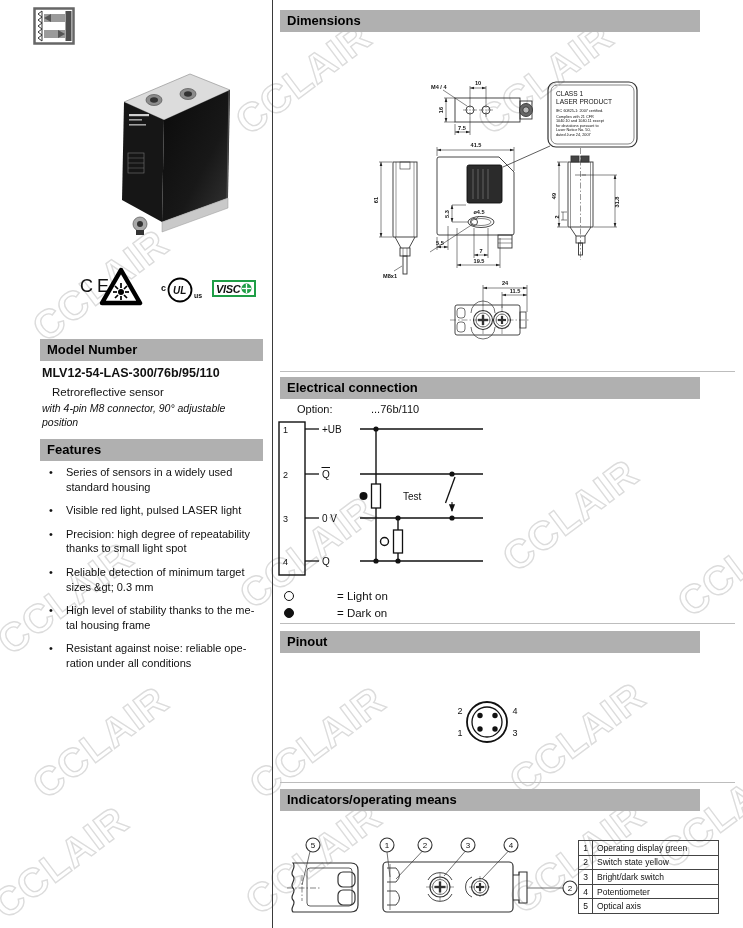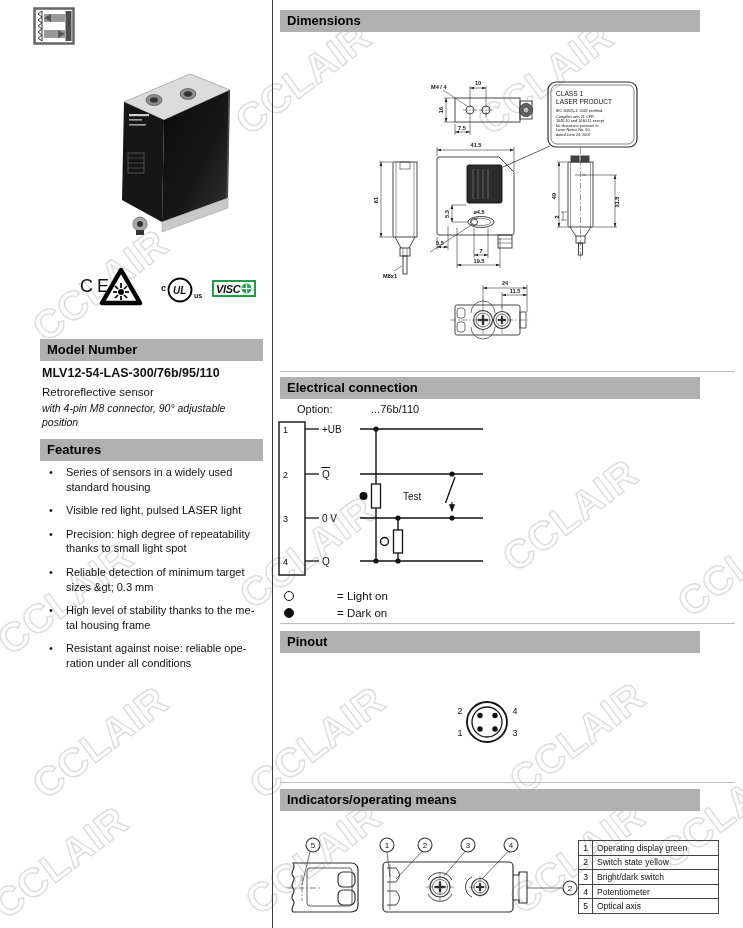--- a/index.html
+++ b/index.html
@@ -8,21 +8,21 @@
   .wm{position:absolute;width:190px;text-align:center;font-weight:bold;font-size:40px;
       letter-spacing:1px;line-height:48px;color:transparent;
       -webkit-text-stroke:1.4px #dcdcdc;transform:rotate(-37deg);pointer-events:none;user-select:none;}
   .divider{position:absolute;left:272px;top:0;width:1px;height:928px;background:#3a3a3a;}
   .hline{position:absolute;left:280px;width:455px;height:1px;background:#bdbdbd;}
   .bar{position:absolute;height:22px;background:#b0b0b0;font-size:13px;font-weight:bold;
        line-height:22px;padding-left:7px;box-sizing:border-box;color:#000;}
   .bar.l{left:40px;width:223px;}
   .bar.r{left:280px;width:420px;}
   .model-name{position:absolute;left:42px;top:366px;font-size:12.5px;font-weight:bold;}
-  .model-type{position:absolute;left:42px;top:386px;font-size:11.5px;}
+  .model-type{position:absolute;left:52px;top:386px;font-size:11.5px;}
   .model-desc{position:absolute;left:42px;top:402px;font-size:10.5px;line-height:13.5px;white-space:pre-line;font-style:italic;}
   ul.features{position:absolute;left:42px;top:465px;width:218px;margin:0;padding:0;list-style:none;}
   ul.features li{position:relative;padding-left:24px;font-size:11px;line-height:14.6px;
                  margin-bottom:9px;white-space:pre-line;}
   ul.features li::before{content:"\2022";position:absolute;left:7px;top:0;font-size:11px;}
   .abs{position:absolute;}
   svg text{font-family:"Liberation Sans",sans-serif;fill:#111;}
   text.dim{font-size:5.6px;font-weight:bold;}
   text.lbl{font-size:10px;}
   text.pin{font-size:9px;}

